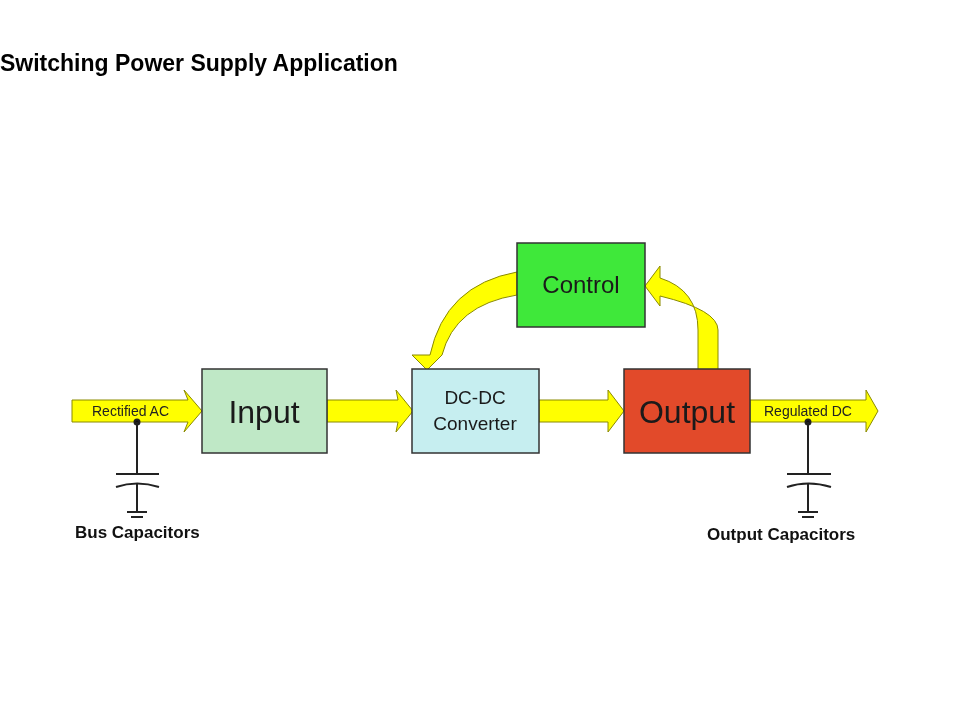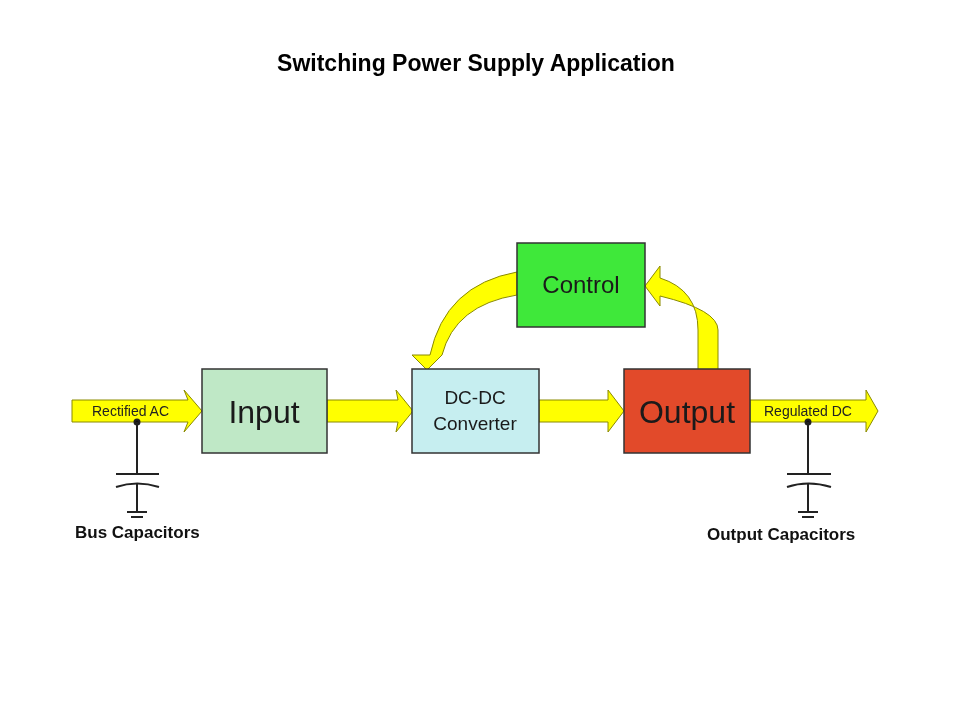--- a/index.html
+++ b/index.html
@@ -1,17 +1,17 @@
 <!DOCTYPE html>
 <html><head>
 <meta charset="utf-8">
 <style>
   html, body { margin:0; padding:0; background:#ffffff; }
   body { width:960px; height:720px; position:relative; overflow:hidden; font-family:"Liberation Sans", sans-serif; }
-  .title { position:absolute; left:0; top:50px; width:952px; text-align:center; font-weight:bold; font-size:23px; color:#000; }
+  .title { position:absolute; left:0; top:50px; width:952px; text-align:left; font-weight:bold; font-size:23px; color:#000; }
   svg { position:absolute; left:0; top:0; }
   .block-label { font-family:"Liberation Sans", sans-serif; fill:#1a1a1a; }
   .cap-label { font-family:"Liberation Sans", sans-serif; font-weight:bold; font-size:17px; fill:#111; }
   .arrow-label { font-family:"Liberation Sans", sans-serif; font-size:14px; fill:#222; }
 </style>
 </head>
 <body>
 
 <div class="title">Switching Power Supply Application</div>
 

